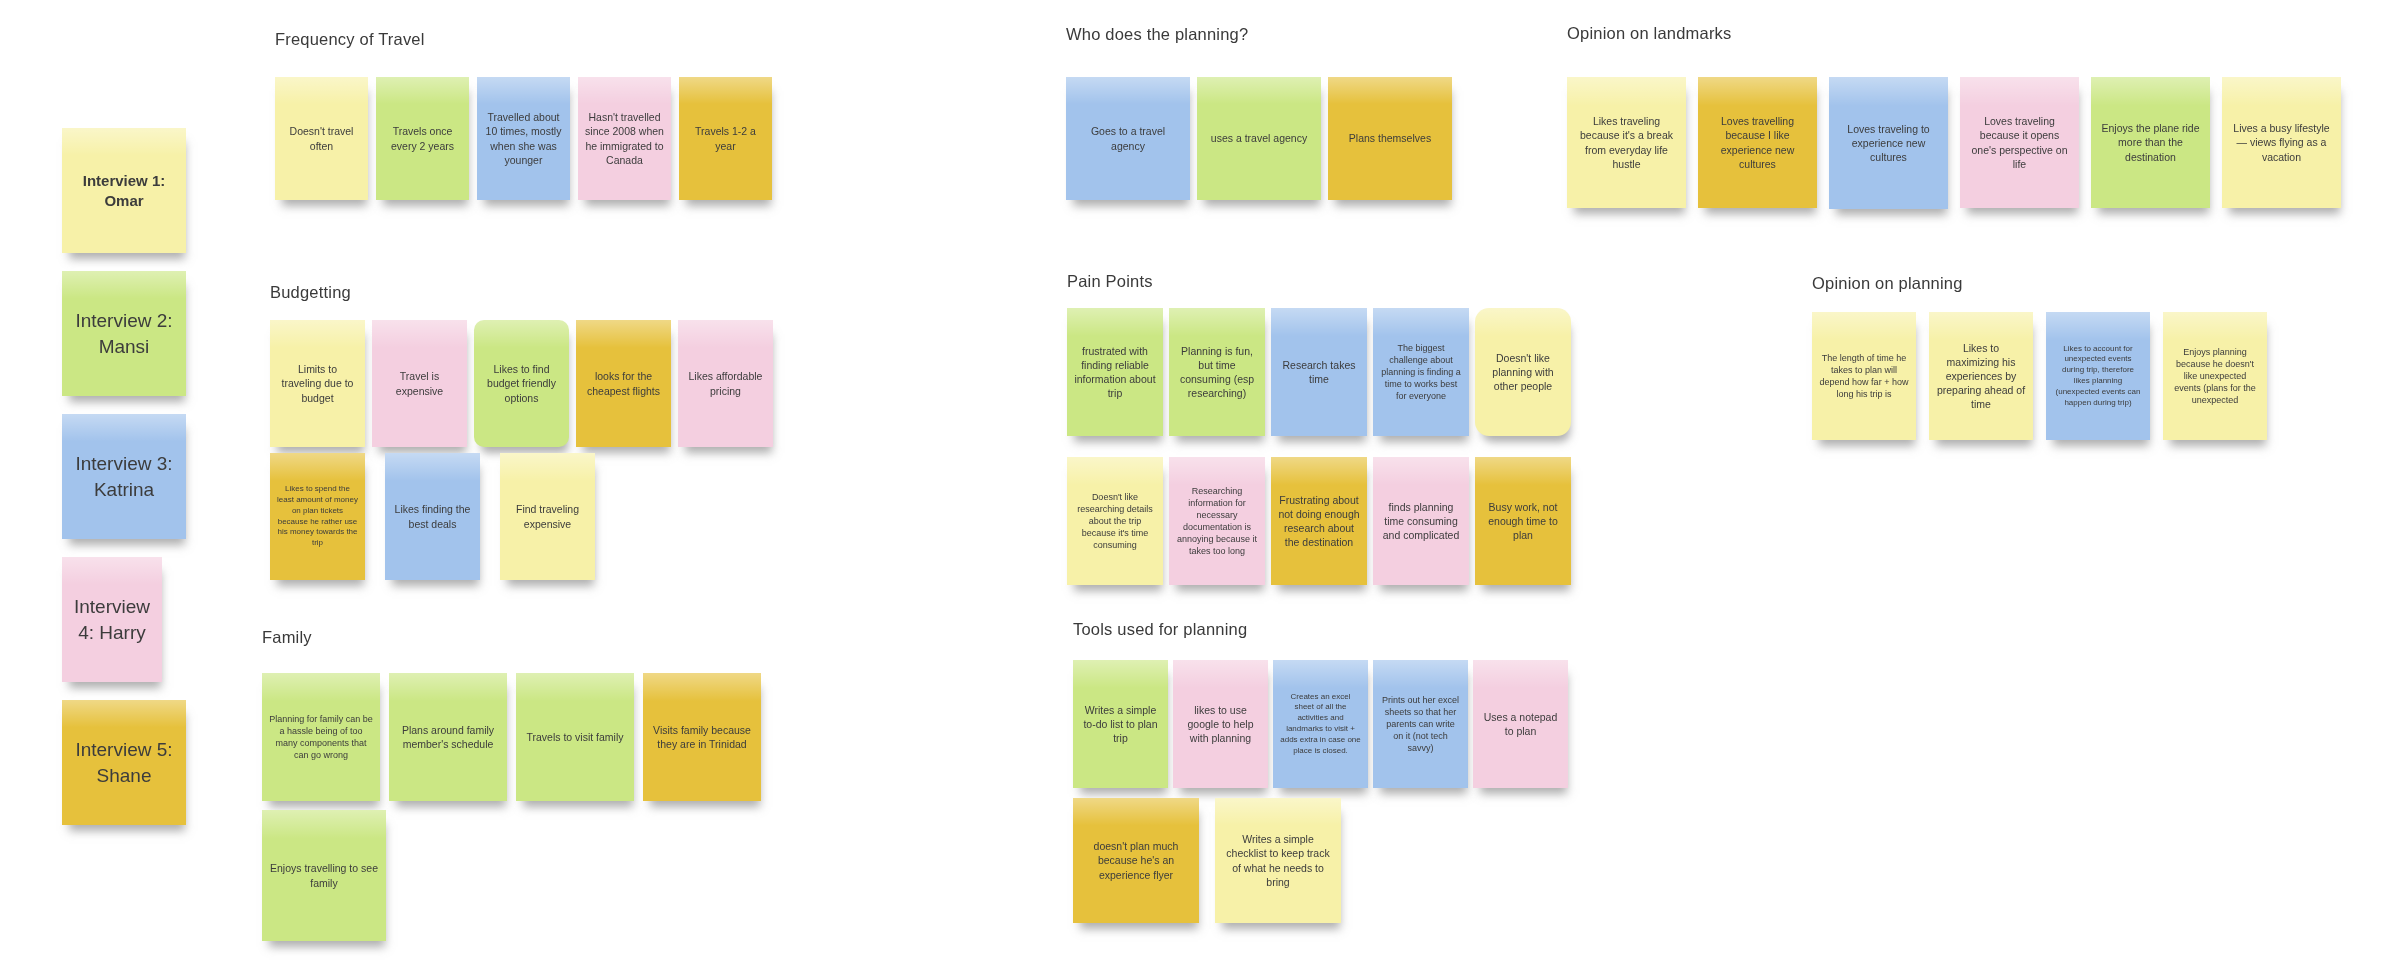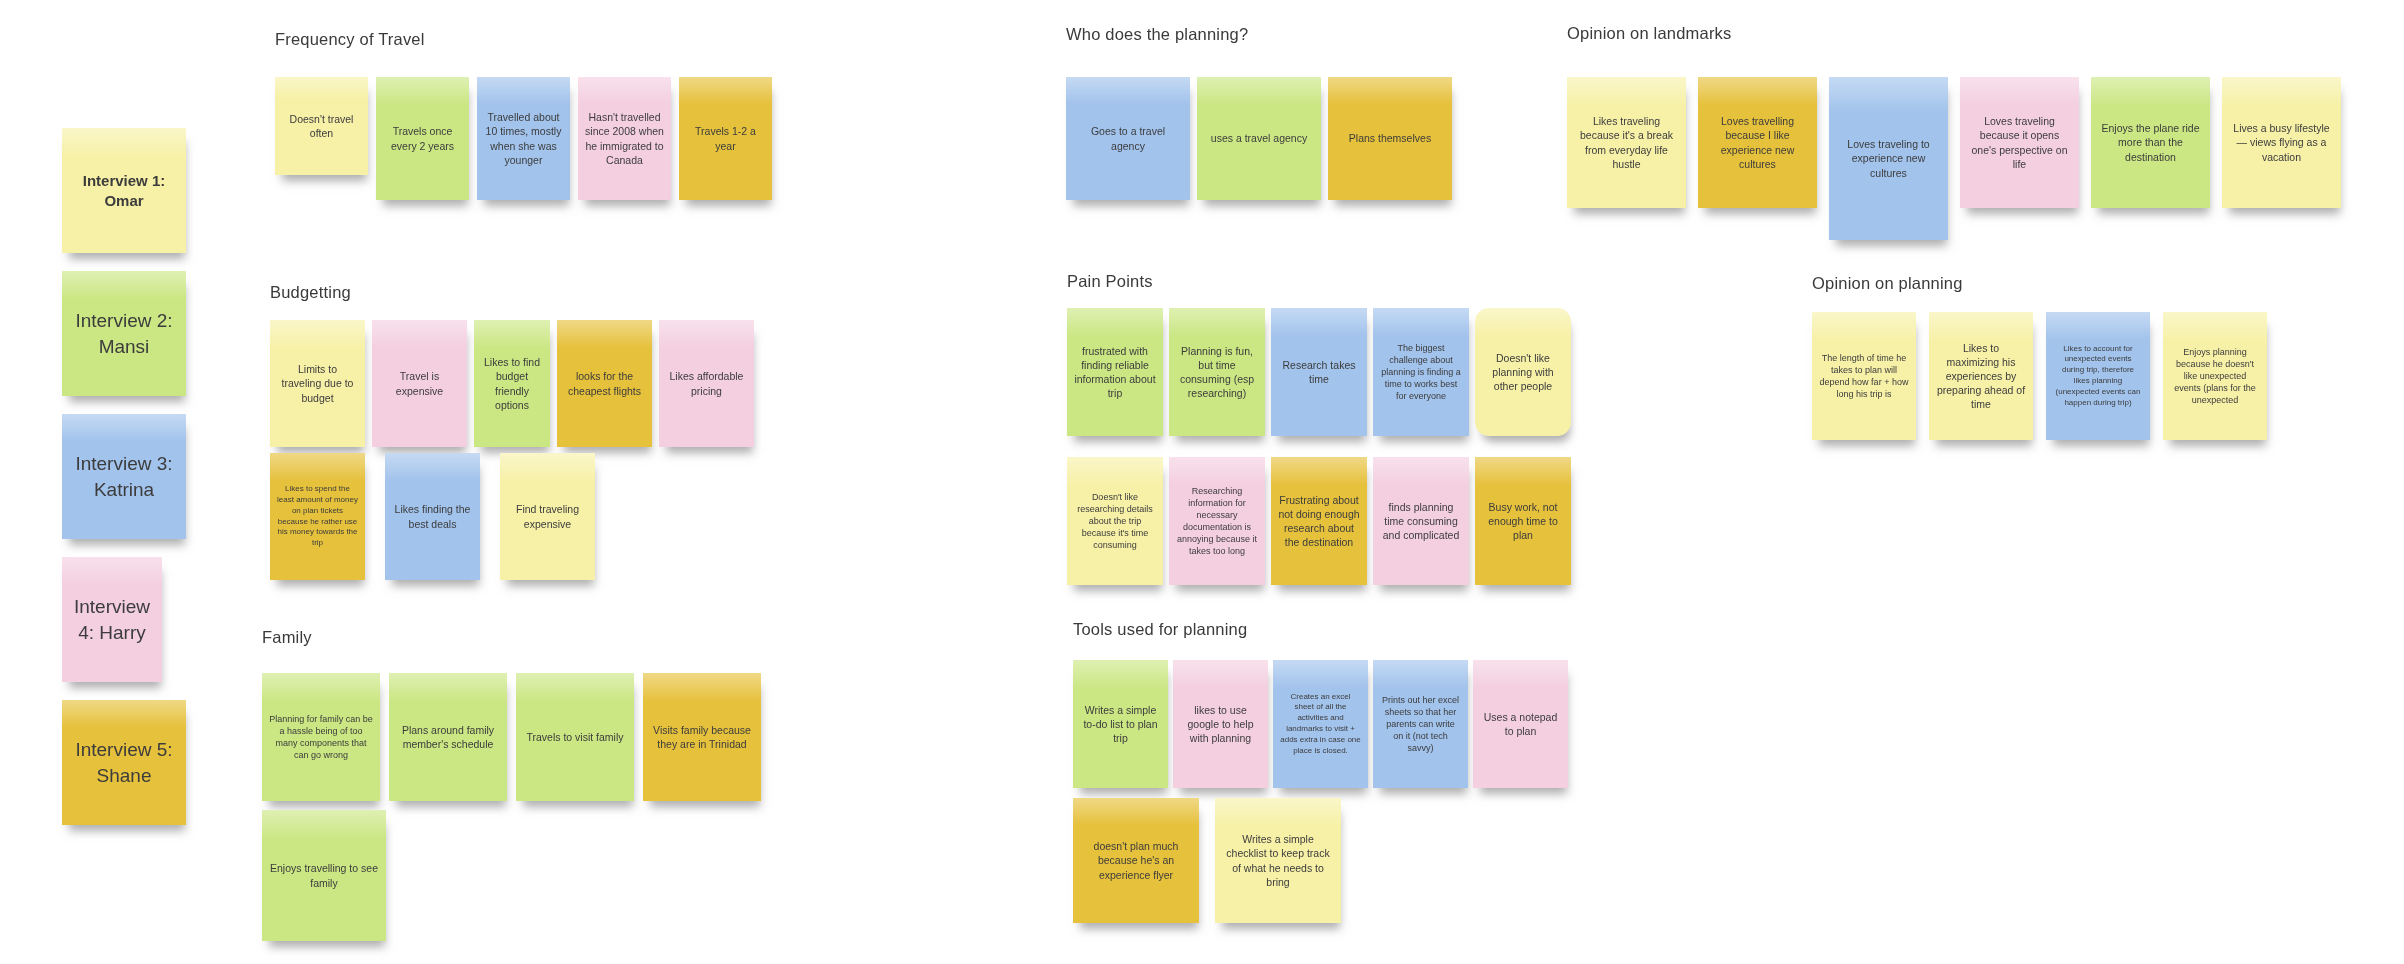--- a/index.html
+++ b/index.html
@@ -72,21 +72,21 @@
       <div class="note" style="width: 100px; height: 125px; background-color: rgb(244, 207, 224);">
         <div class="note-text" style="font-size: 19px; color: rgb(60, 60, 60);">Interview 4: Harry</div>
       </div>
       <div class="note" style="width: 124px; height: 125px; background-color: rgb(230, 193, 60);">
         <div class="note-text" style="font-size: 19px; color: rgb(60, 60, 60);">Interview 5: Shane</div>
       </div>
     </div>
     <div class="section" id="section-frequency-of-travel" style="left: 275px; top: 30px;">
       <div class="section-title">Frequency of Travel</div>
       <div class="row" style="top: 47px; gap: 8px;">
-        <div class="note" style="width: 93px; height: 98px; background-color: rgb(247, 241, 168);">
+        <div class="note" style="width: 93px; height: 123px; background-color: rgb(247, 241, 168);">
           <div class="note-text" style="font-size: 10.5px; color: rgb(60, 60, 60);">Doesn't travel often</div>
         </div>
         <div class="note" style="width: 93px; height: 123px; background-color: rgb(203, 231, 132);">
           <div class="note-text" style="font-size: 10.5px; color: rgb(60, 60, 60);">Travels once every 2 years</div>
         </div>
         <div class="note" style="width: 93px; height: 123px; background-color: rgb(162, 195, 236);">
           <div class="note-text" style="font-size: 10.5px; color: rgb(60, 60, 60);">Travelled about 10 times, mostly when she was younger</div>
         </div>
         <div class="note" style="width: 93px; height: 123px; background-color: rgb(244, 207, 224);">
           <div class="note-text" style="font-size: 10.5px; color: rgb(60, 60, 60);">Hasn't travelled since 2008 when he immigrated to Canada</div>
@@ -98,21 +98,21 @@
     </div>
     <div class="section" id="section-budgetting" style="left: 270px; top: 283px;">
       <div class="section-title">Budgetting</div>
       <div class="row" style="top: 37px; gap: 7px;">
         <div class="note" style="width: 95px; height: 127px; background-color: rgb(247, 241, 168);">
           <div class="note-text" style="font-size: 10.5px; color: rgb(60, 60, 60);">Limits to traveling due to budget</div>
         </div>
         <div class="note" style="width: 95px; height: 127px; background-color: rgb(244, 207, 224);">
           <div class="note-text" style="font-size: 10.5px; color: rgb(60, 60, 60);">Travel is expensive</div>
         </div>
-        <div class="note" style="width: 76px; height: 127px; background-color: rgb(203, 231, 132);">
+        <div class="note" style="width: 95px; height: 127px; background-color: rgb(203, 231, 132); border-radius: 10px;">
           <div class="note-text" style="font-size: 10.5px; color: rgb(60, 60, 60);">Likes to find budget friendly options</div>
         </div>
         <div class="note" style="width: 95px; height: 127px; background-color: rgb(230, 193, 60);">
           <div class="note-text" style="font-size: 10.5px; color: rgb(60, 60, 60);">looks for the cheapest flights</div>
         </div>
         <div class="note" style="width: 95px; height: 127px; background-color: rgb(244, 207, 224);">
           <div class="note-text" style="font-size: 10.5px; color: rgb(60, 60, 60);">Likes affordable pricing</div>
         </div>
       </div>
       <div class="row" style="top: 170px; gap: 20px;">
@@ -230,21 +230,21 @@
     </div>
     <div class="section" id="section-opinion-on-traveling" style="left: 1567px; top: 24px;">
       <div class="section-title">Opinion on landmarks</div>
       <div class="row" style="top: 53px; gap: 12px;">
         <div class="note" style="width: 119px; height: 131px; background-color: rgb(247, 241, 168);">
           <div class="note-text" style="font-size: 10.5px; color: rgb(60, 60, 60);">Likes traveling because it's a break from everyday life hustle</div>
         </div>
         <div class="note" style="width: 119px; height: 131px; background-color: rgb(230, 193, 60);">
           <div class="note-text" style="font-size: 10.5px; color: rgb(60, 60, 60);">Loves travelling because I like experience new cultures</div>
         </div>
-        <div class="note" style="width: 119px; height: 163px; background-color: rgb(162, 195, 236);">
+        <div class="note" style="width: 119px; height: 132px; background-color: rgb(162, 195, 236);">
           <div class="note-text" style="font-size: 10.5px; color: rgb(60, 60, 60);">Loves traveling to experience new cultures</div>
         </div>
         <div class="note" style="width: 119px; height: 131px; background-color: rgb(244, 207, 224);">
           <div class="note-text" style="font-size: 10.5px; color: rgb(60, 60, 60);">Loves traveling because it opens one's perspective on life</div>
         </div>
         <div class="note" style="width: 119px; height: 131px; background-color: rgb(203, 231, 132);">
           <div class="note-text" style="font-size: 10.5px; color: rgb(60, 60, 60);">Enjoys the plane ride more than the destination</div>
         </div>
         <div class="note" style="width: 119px; height: 131px; background-color: rgb(247, 241, 168);">
           <div class="note-text" style="font-size: 10.5px; color: rgb(60, 60, 60);">Lives a busy lifestyle— views flying as a vacation</div>

